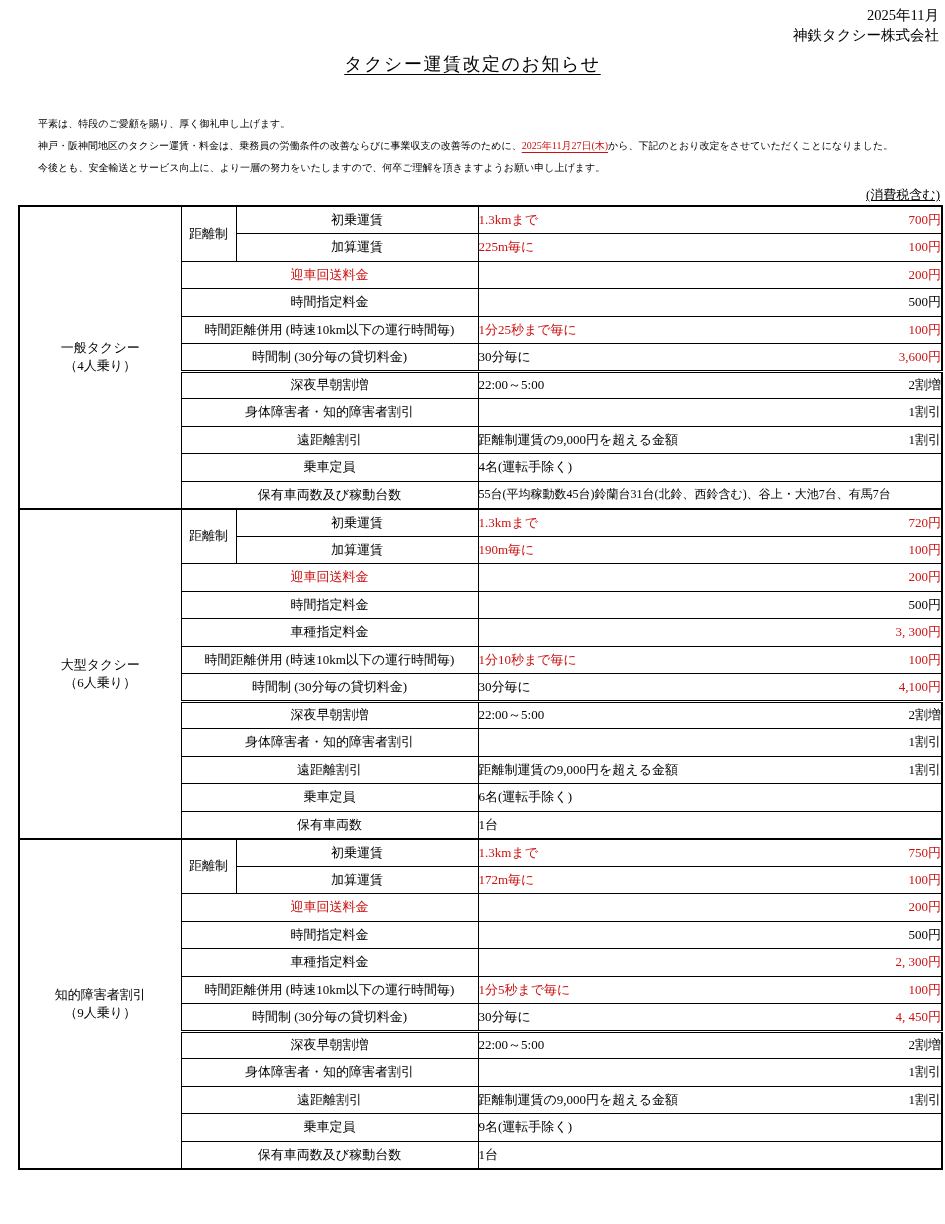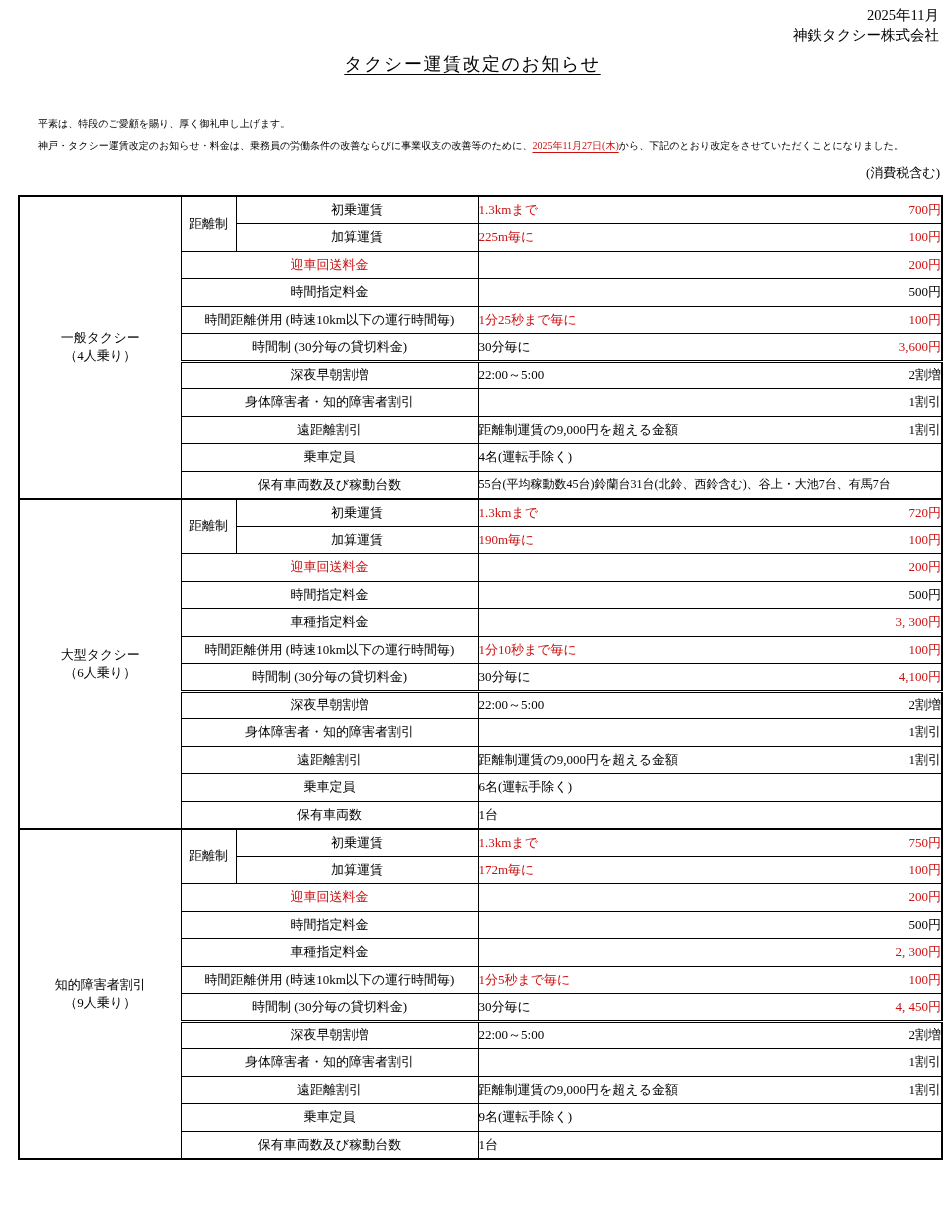--- a/index.html
+++ b/index.html
@@ -39,22 +39,23 @@
   }
   .intro p { margin: 0; }
   .date-red {
     color: var(--accent-red, #cc0000);
     text-decoration: underline;
     text-underline-offset: 3px;
   }
 
   .tax-note {
     text-align: right;
-    margin: 7px 5px 13px 0;
+    margin: 7px 5px 1px 0;
     font-size: 13px;
+    text-decoration: underline;
   }
 
   table.fare {
     border-collapse: collapse;
     table-layout: fixed;
     width: 923px;
     margin-left: 18px;
     border: 2px solid #000;
   }
   table.fare td {
@@ -104,21 +105,22 @@
     <div>2025年11月</div>
     <div>神鉄タクシー株式会社</div>
   </div>
 
   <h1 class="doc-title">
     <span class="underlined">タクシー運賃改定のお知らせ</span>
   </h1>
 
   <div class="intro">
     <p>平素は、特段のご愛顧を賜り、厚く御礼申し上げます。</p>
-    <p><span>神戸・タクシー運賃改定のお知らせ・料金は、乗務員の労働条件の改善ならびに事業収支の改善等のために、</span><span class="date-red">2025年11月27日(木)</span><span>から、下記のとおり改定をさせていただくことになりました。</span></p>
+    <p><span>神戸・阪神間地区のタクシー運賃・料金は、乗務員の労働条件の改善ならびに事業収支の改善等のために、</span><span class="date-red">2025年11月27日(木)</span><span>から、下記のとおり改定をさせていただくことになりました。</span></p>
+    <p>今後とも、安全輸送とサービス向上に、より一層の努力をいたしますので、何卒ご理解を頂きますようお願い申し上げます。</p>
   </div>
 
   <div class="tax-note">(消費税含む)</div>
 
   <table class="fare">
     <colgroup>
       <col style="width:162px">
       <col style="width:55px">
       <col style="width:242px">
       <col style="width:464px">

